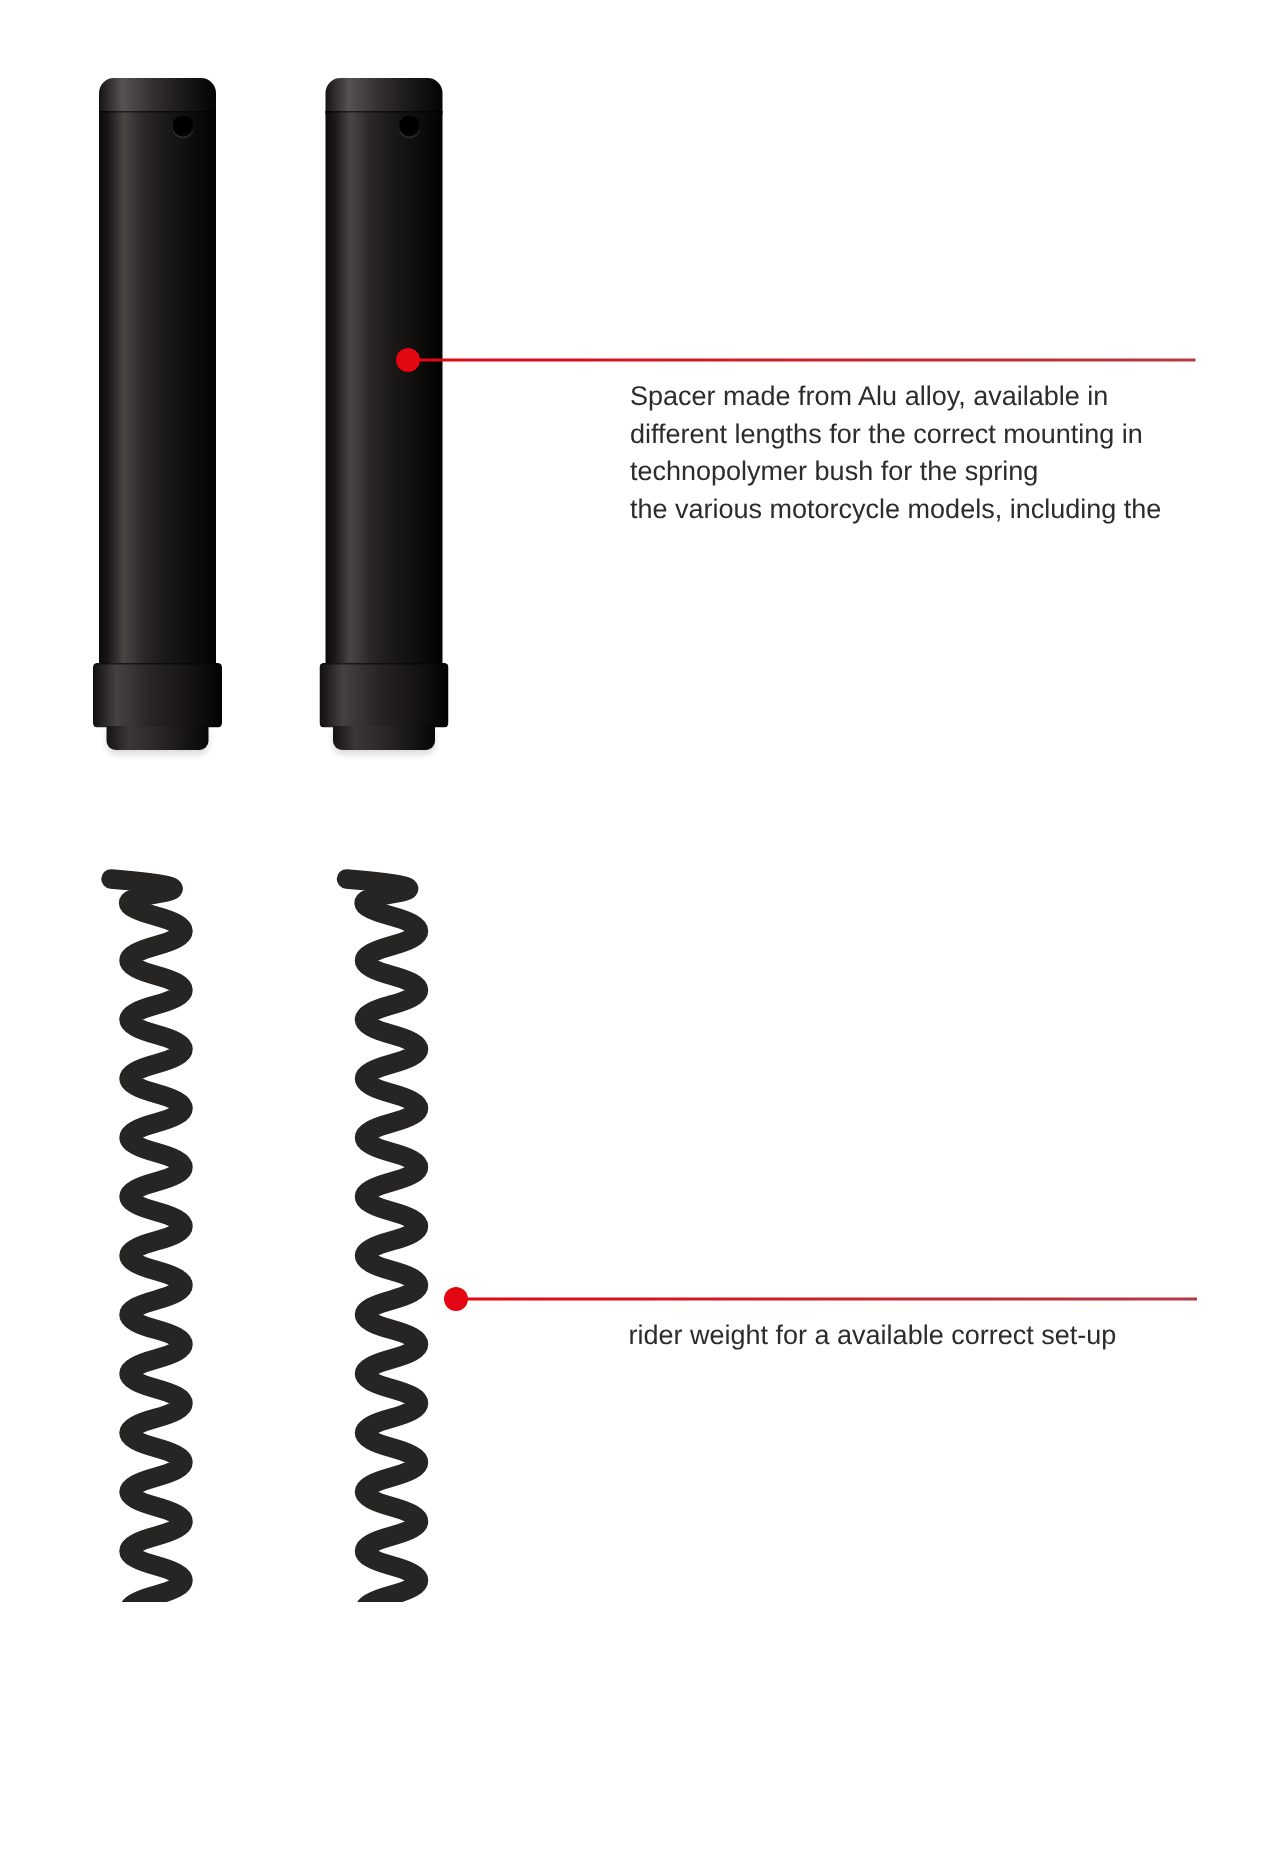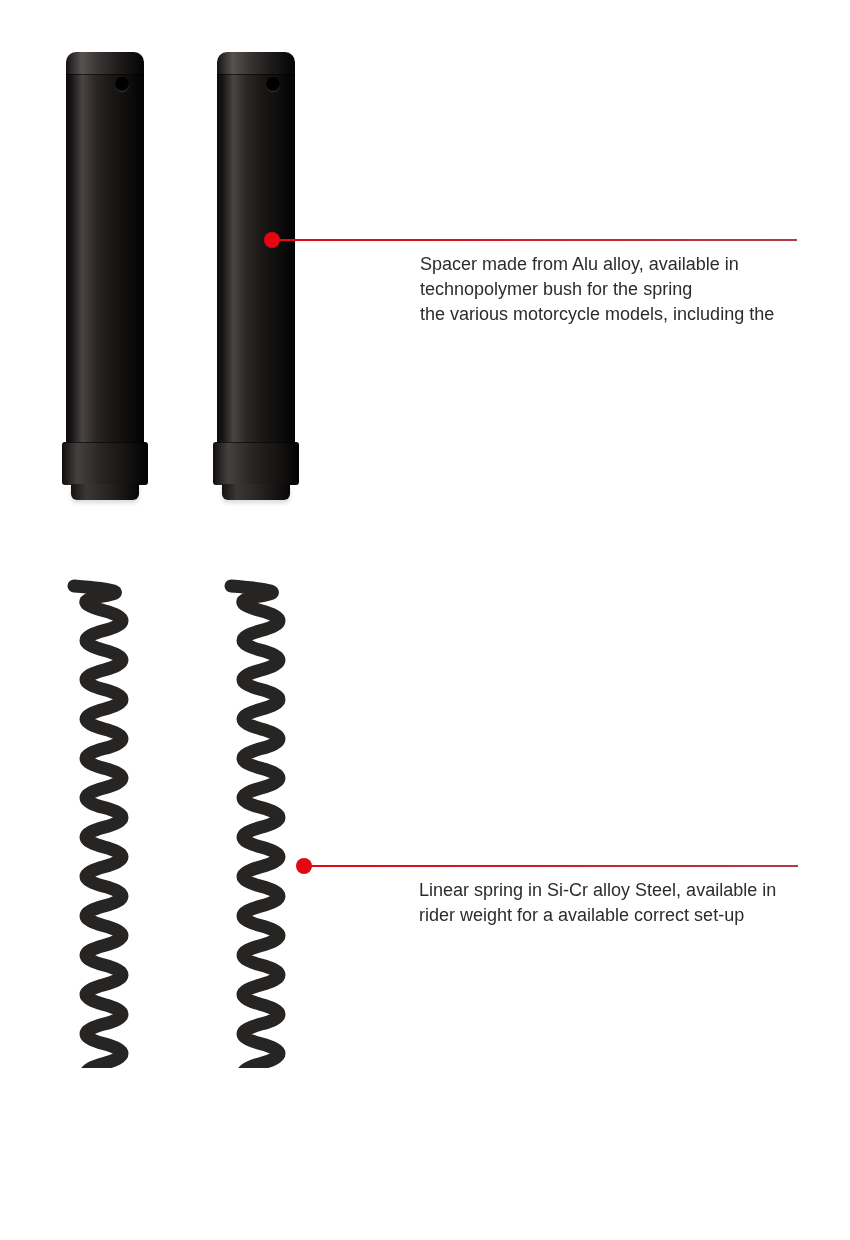--- a/index.html
+++ b/index.html
@@ -79,31 +79,31 @@
     <div class="tube-body"></div>
     <div class="tube-hole"></div>
     <div class="tube-collar"></div>
     <div class="tube-ring"></div>
   </div>
 
   <div class="callout-line" style="left:272px;top:239px;width:525px"></div>
   <div class="callout-dot" style="left:264px;top:232px"></div>
   <div class="caption" style="left:420px;top:252px">
     <div>Spacer made from Alu alloy, available in</div>
+    <div>different lengths for the correct mounting in</div>
     <div>technopolymer bush for the spring</div>
     <div>the various motorcycle models, including the</div>
   </div>
 
   <svg class="spring" style="left:57px" viewBox="0 0 94 604">
     <path class="coil" fill="none" stroke="#272523" stroke-width="13" stroke-linecap="round" stroke-linejoin="round" d="M 17 10 Q 81 15.0 46.0 20.0 Q 11 25.0 47.0 34.8 Q 83 44.7 47.0 54.5 Q 11 64.4 47.0 74.2 Q 83 84.0 47.0 93.9 Q 11 103.7 47.0 113.6 Q 83 123.4 47.0 133.2 Q 11 143.1 47.0 152.9 Q 83 162.8 47.0 172.6 Q 11 182.4 47.0 192.3 Q 83 202.1 47.0 211.9 Q 11 221.8 47.0 231.6 Q 83 241.5 47.0 251.3 Q 11 261.1 47.0 271.0 Q 83 280.8 47.0 290.7 Q 11 300.5 47.0 310.3 Q 83 320.2 47.0 330.0 Q 11 339.9 47.0 349.7 Q 83 359.5 47.0 369.4 Q 11 379.2 47.0 389.1 Q 83 398.9 47.0 408.7 Q 11 418.6 47.0 428.4 Q 83 438.3 47.0 448.1 Q 11 457.9 47.0 467.8 Q 83 477.6 47.0 487.4 Q 11 497.3 47.0 507.1 Q 83 517.0 47.0 526.8 Q 11 536.6 47.0 546.5 Q 83 556.3 47.0 566.2 Q 11 576.0 46.0 580.5 Q 81 585.0 50.0 588.5 L 19 592.0"></path>
   </svg>
   <svg class="spring" style="left:214px" viewBox="0 0 94 604">
     <path class="coil" fill="none" stroke="#272523" stroke-width="13" stroke-linecap="round" stroke-linejoin="round" d="M 17 10 Q 81 15.0 46.0 20.0 Q 11 25.0 47.0 34.8 Q 83 44.7 47.0 54.5 Q 11 64.4 47.0 74.2 Q 83 84.0 47.0 93.9 Q 11 103.7 47.0 113.6 Q 83 123.4 47.0 133.2 Q 11 143.1 47.0 152.9 Q 83 162.8 47.0 172.6 Q 11 182.4 47.0 192.3 Q 83 202.1 47.0 211.9 Q 11 221.8 47.0 231.6 Q 83 241.5 47.0 251.3 Q 11 261.1 47.0 271.0 Q 83 280.8 47.0 290.7 Q 11 300.5 47.0 310.3 Q 83 320.2 47.0 330.0 Q 11 339.9 47.0 349.7 Q 83 359.5 47.0 369.4 Q 11 379.2 47.0 389.1 Q 83 398.9 47.0 408.7 Q 11 418.6 47.0 428.4 Q 83 438.3 47.0 448.1 Q 11 457.9 47.0 467.8 Q 83 477.6 47.0 487.4 Q 11 497.3 47.0 507.1 Q 83 517.0 47.0 526.8 Q 11 536.6 47.0 546.5 Q 83 556.3 47.0 566.2 Q 11 576.0 46.0 580.5 Q 81 585.0 50.0 588.5 L 19 592.0"></path>
   </svg>
 
   <div class="callout-line" style="left:304px;top:865px;width:494px"></div>
   <div class="callout-dot" style="left:296px;top:858px"></div>
   <div class="caption" style="left:419px;top:878px">
-    <div>Linear spring in Si-Cr alloy Steel, available in</div>
     <div>rider weight for a available correct set-up</div>
   </div>
 
 </div>
 
 </body></html>

